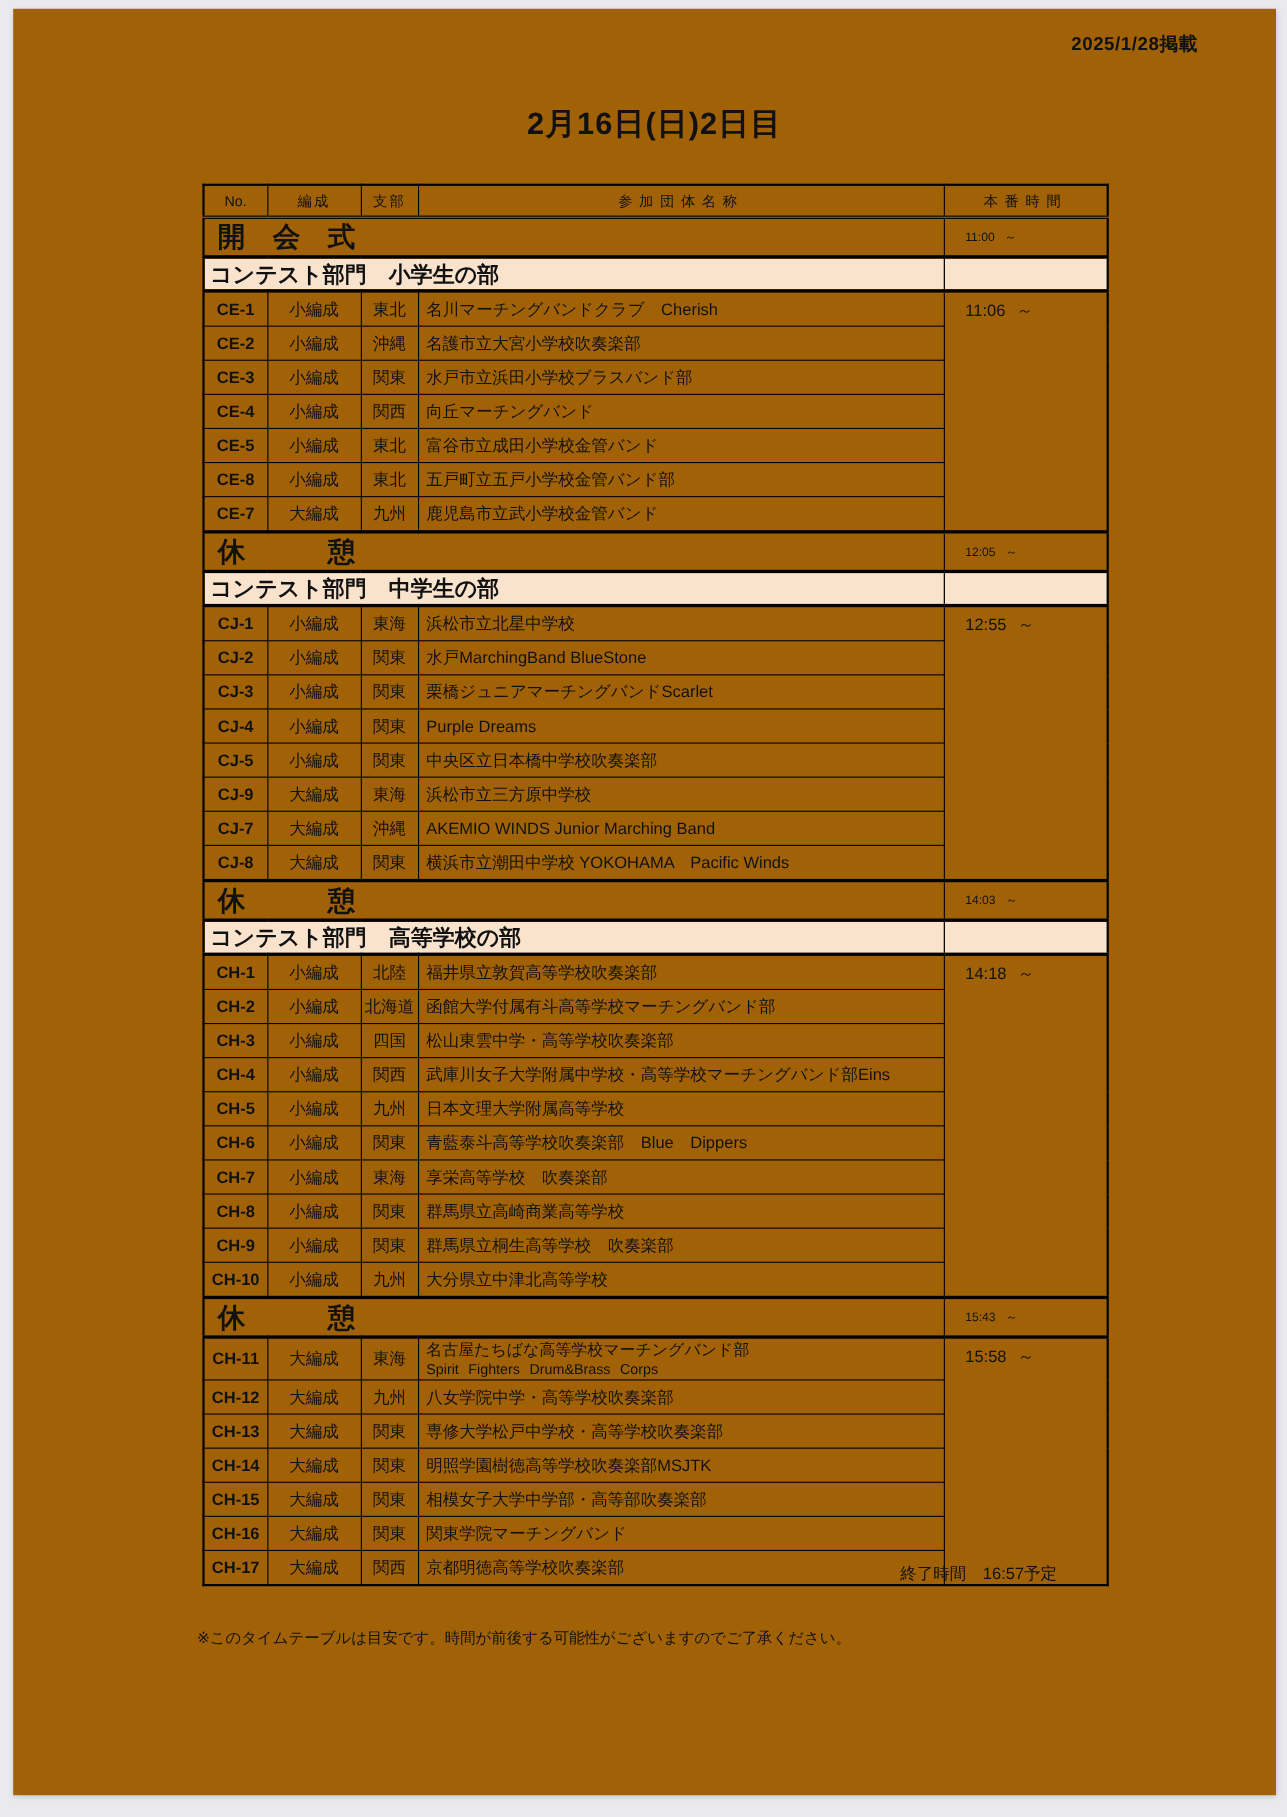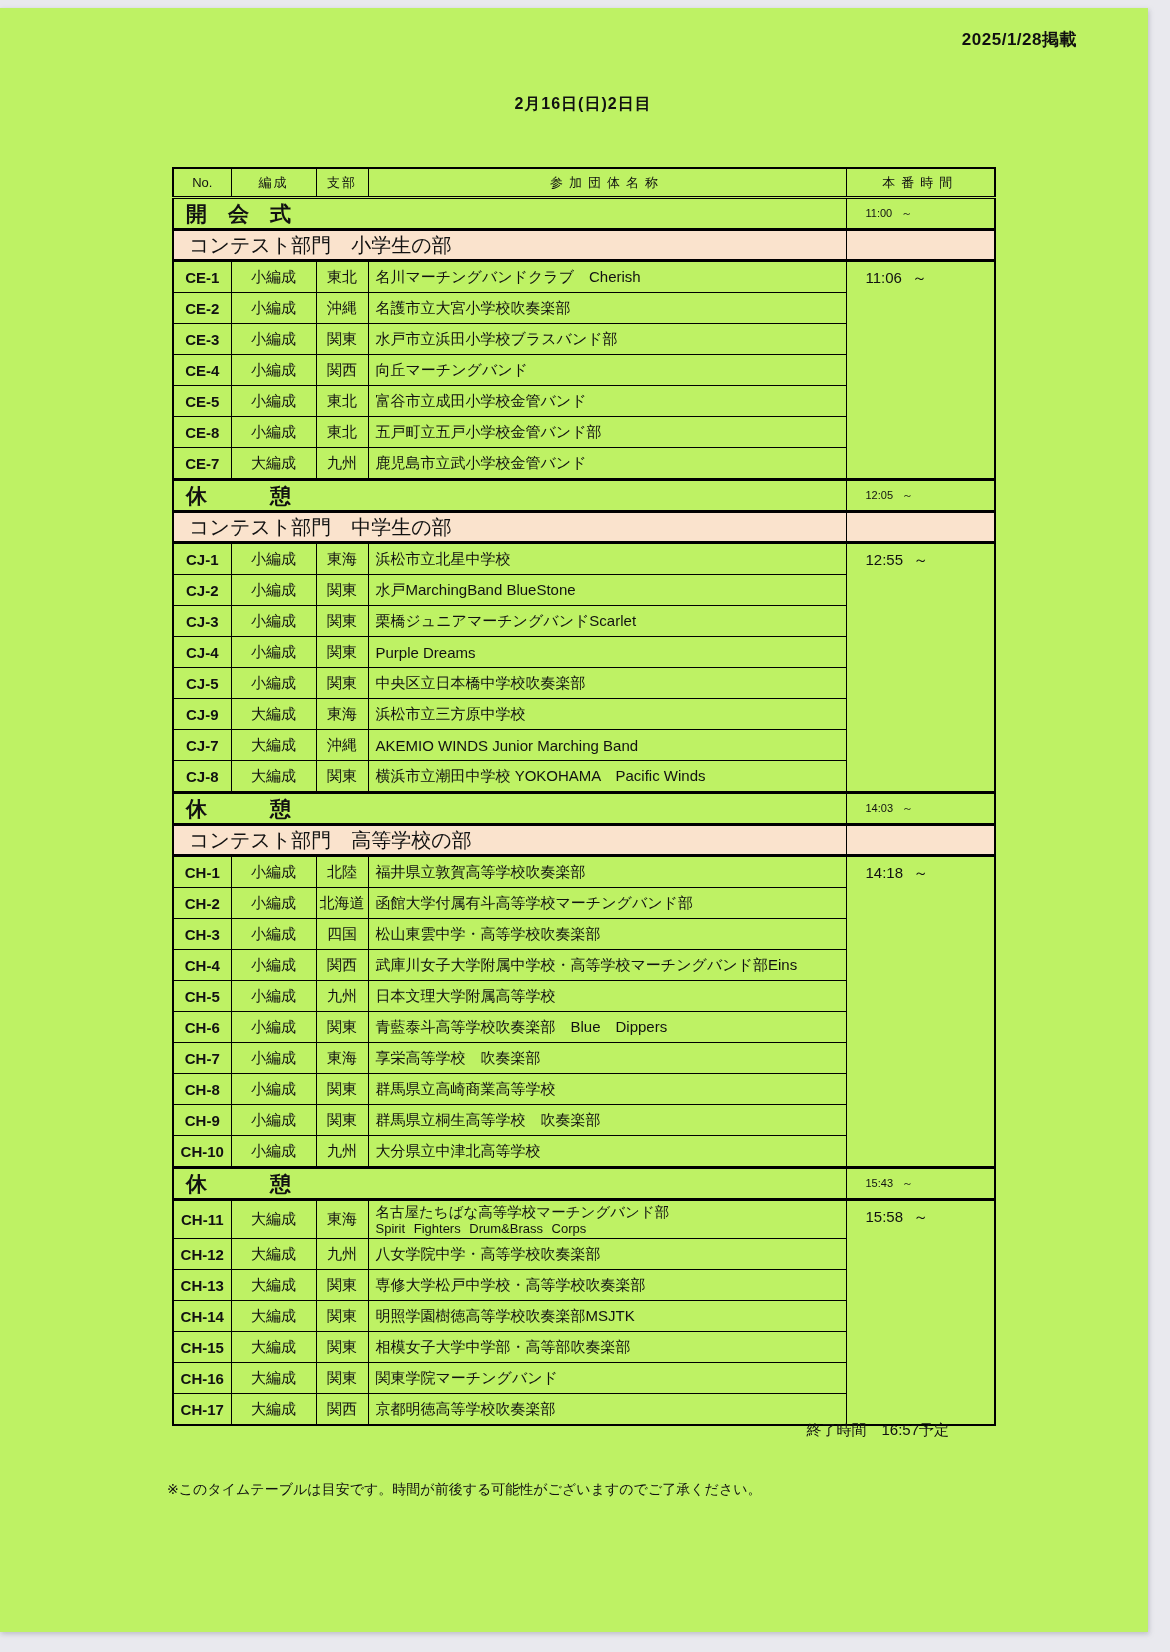--- a/index.html
+++ b/index.html
@@ -4,32 +4,32 @@
 <style>
   html,body{margin:0;padding:0;}
   body{
     width:1170px;height:1652px;
     background:#e9e9ee;
     font-family:"Liberation Sans","DejaVu Sans",sans-serif;
     color:#111;
     position:relative;
   }
   .page{
-    position:absolute;left:0;top:8px;
+    position:absolute;left:12px;top:8px;
     width:1148px;height:1624px;
-    background:#bef264;
+    background:#a16207;
     box-shadow:1px 2px 5px rgba(110,110,130,.35);
   }
   .posted-date{
     position:absolute;top:20px;right:71px;
     font-size:17px;font-weight:bold;letter-spacing:.5px;
   }
   .title-wrap{position:absolute;left:172px;top:78px;width:822px;text-align:center;}
   .doc-title{font-size:28px;font-weight:bold;letter-spacing:1px;}
-  .doc-subtitle{font-size:16px;font-weight:bold;margin-top:8px;letter-spacing:1px;}
+  .doc-subtitle{font-size:28px;font-weight:bold;margin-top:8px;letter-spacing:1px;}
   .table-wrap{position:absolute;left:172px;top:159px;width:980px;}
   table.sched{
     border-collapse:collapse;table-layout:fixed;width:822px;
     border:2px solid #000;
   }
   .sched th,.sched td{
     border:1px solid #000;
     overflow:hidden;white-space:nowrap;
     padding:0;
   }
@@ -48,28 +48,28 @@
   td.cell-branch{text-align:center;font-size:14.5px;}
   td.cell-name{padding-left:7px;}
   td.cell-time{
     padding-left:19px;font-size:11px;word-spacing:6px;
     vertical-align:top;padding-top:7px;
   }
   tr.event td{
     height:29px;border-top:3px solid #000;border-bottom:3px solid #000;
   }
   td.cell-event{
-    font-size:21px;font-weight:bold;padding-left:12px;
+    font-size:25px;font-weight:bold;padding-left:12px;
   }
   tr.event td.cell-time{vertical-align:middle;padding-top:0;}
   tr.section td{
     height:28px;background:#fae3cd;
     border-top:3px solid #000;border-bottom:3px solid #000;
   }
-  td.cell-section{font-size:20px;font-weight:normal;padding-left:15px;}
+  td.cell-section{font-size:20px;font-weight:bold;padding-left:5px;}
   tr.entry.tall td{height:37px;}
   .name-line1{font-size:14.5px;line-height:17px;padding-top:1px;}
   .name-line2{font-size:13px;line-height:16px;word-spacing:5px;}
   .end-time{
     position:absolute;left:172px;top:1413px;width:822px;
     text-align:right;padding-right:45px;box-sizing:border-box;
     font-size:15px;
   }
   .footnote{
     position:absolute;left:167px;top:1473px;

